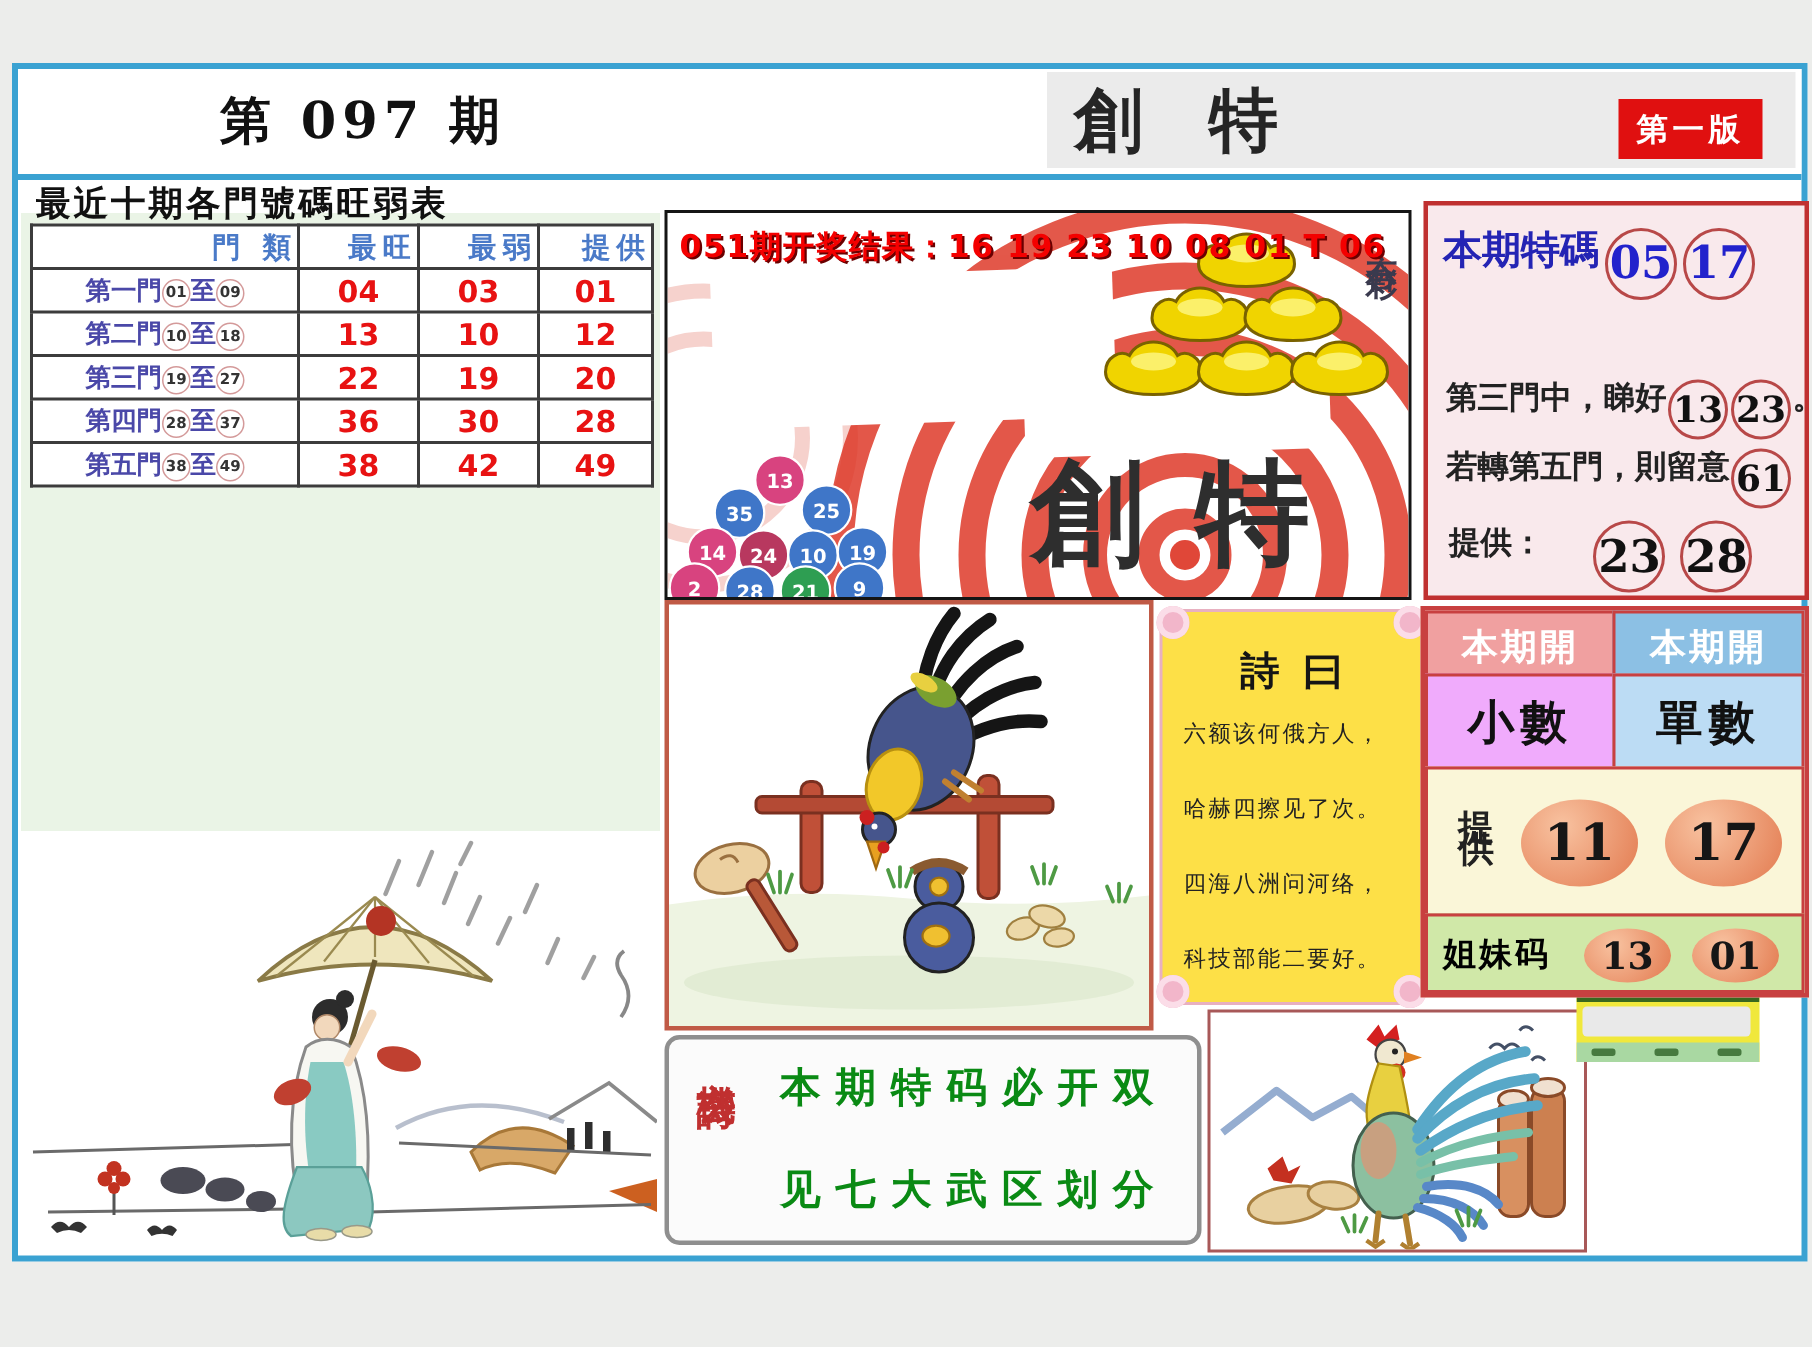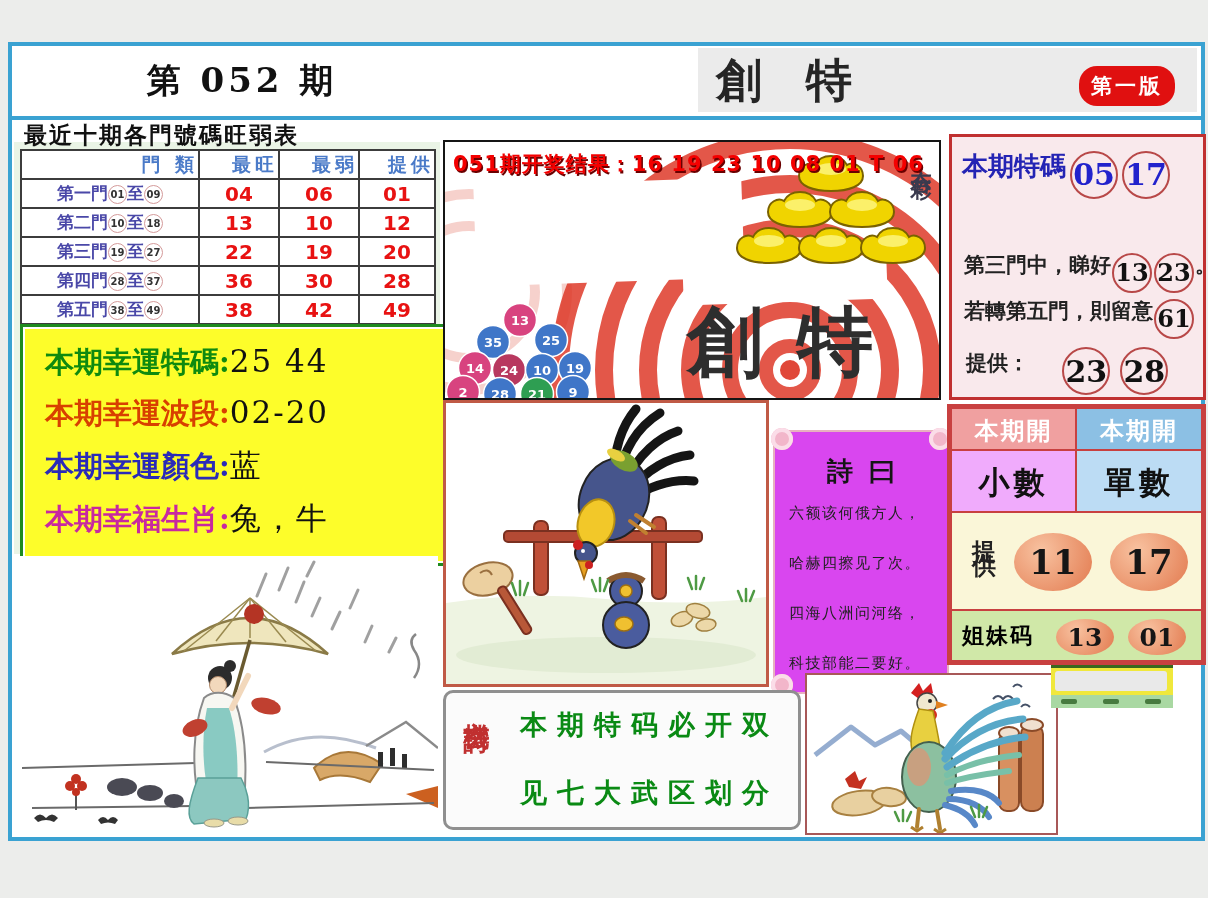--- a/index.html
+++ b/index.html
@@ -9,21 +9,21 @@
          border:4px solid #3aa2d2;background:#fff;}
 
   
   .hdr{position:absolute;left:0;top:0;width:100%;height:70px;border-bottom:4px solid #3aa2d2;background:#fff;}
   .issue{position:absolute;left:95px;top:12px;width:270px;text-align:center;
          font:bold 34px "DejaVu Serif",serif;color:#111;letter-spacing:4px;}
   .masthead-panel{position:absolute;left:686px;top:2px;width:499px;height:64px;background:#ebebeb;}
   .masthead{position:absolute;left:18px;top:2px;font:bold 46px "DejaVu Serif",serif;
             color:#252525;letter-spacing:44px;white-space:nowrap;}
   .edition{position:absolute;right:22px;top:18px;width:96px;height:40px;background:#e01010;
-           color:#fff;font:bold 21px/40px "DejaVu Serif",serif;text-align:center;letter-spacing:3px;border-radius:18px;}
+           color:#fff;font:bold 21px/40px "DejaVu Serif",serif;text-align:center;letter-spacing:3px;}
 
   
   .greenback{position:absolute;left:2px;top:96px;width:426px;height:412px;background:#eaf4e6;}
   .tbl-title{position:absolute;left:12px;top:74px;width:410px;text-align:left;
              font:bold 23px "DejaVu Serif",serif;color:#111;letter-spacing:2px;}
   table.strength{position:absolute;left:8px;top:103px;width:414px;border-collapse:collapse;
                  background:#fff;table-layout:fixed;}
   table.strength td,table.strength th{border:2px solid #3c3c3c;padding:0;height:27px;text-align:center;}
   table.strength th{color:#4a7ac8;font:bold 19px "DejaVu Serif",serif;letter-spacing:4px;text-align:right;}
   .gate-cell{color:#4a48a8;font:bold 17px "DejaVu Serif",serif;white-space:nowrap;}
@@ -42,22 +42,22 @@
   .imgbox{position:absolute;left:431px;top:94px;width:494px;height:256px;border:2px solid #151515;
           background:#fff;overflow:hidden;}
   .banner{position:absolute;left:8px;top:8px;font:bold 21px "DejaVu Sans",sans-serif;color:#f40000;
           text-shadow:1.5px 1.5px 0 #6a0000;white-space:nowrap;letter-spacing:1px;}
   .sixhecai{position:absolute;right:4px;top:8px;writing-mode:vertical-rl;text-orientation:upright;
             font:bold 21px "DejaVu Serif",serif;color:#3a3a4e;letter-spacing:6px;}
 
   .roosterbox{position:absolute;left:431px;top:354px;width:320px;height:281px;border:3px solid #c05a46;background:#fff;}
   .rooster2box{position:absolute;left:793px;top:627px;width:249px;height:158px;border:2px solid #a85858;background:#fff;}
 
-  .poembox{position:absolute;left:761px;top:360px;width:172px;height:260px;background:#d946ef;
-           border:2px solid #e8b0c0;border-radius:14px;margin-top:24px;}
+  .poembox{position:absolute;left:761px;top:360px;width:172px;height:260px;background:#fde047;
+           border:2px solid #e8b0c0;border-radius:14px;}
   .poem-corner{position:absolute;width:22px;height:22px;border-radius:50%;background:#f2b6ca;
                box-shadow:inset 0 0 0 4px #fbdde8;}
   .poem-title{position:absolute;left:0;top:22px;width:100%;text-align:center;
               font:bold 26px "DejaVu Serif",serif;color:#151515;letter-spacing:16px;text-indent:16px;}
   .poem-line{position:absolute;left:14px;font:15px "DejaVu Serif",serif;color:#222;
              letter-spacing:1.5px;white-space:nowrap;}
 
   .mysterybox{position:absolute;left:431px;top:644px;width:352px;height:134px;background:#fbfbfb;
               border:3px solid #8f8f8f;border-radius:10px;}
   .mystery-title{position:absolute;left:14px;top:8px;writing-mode:vertical-rl;text-orientation:upright;
@@ -93,21 +93,21 @@
   .pc-bot{position:absolute;left:0;top:33px;width:100%;height:13px;background:#a9d8a2;}
   .pc-dash{position:absolute;top:37px;width:16px;height:5px;background:#477a3f;border-radius:2px;}
 </style>
 </head>
 <body>
 
 <div class="page">
   <div class="frame">
 
     <div class="hdr">
-      <div class="issue">第 052 期</div>
+      <div class="issue">第 097 期</div>
       <div class="masthead-panel">
         <div class="masthead">創特</div>
         <div class="edition">第一版</div>
       </div>
     </div>
 
     <div class="greenback"></div>
     <div class="tbl-title">最近十期各門號碼旺弱表</div>
 
     <table class="strength">
@@ -120,21 +120,21 @@
       <tbody>
           <tr>
         <th>門 類</th>
         <th>最旺</th>
         <th>最弱</th>
         <th>提供</th>
       </tr>
       <tr>
         <td class="gate-cell"><span>第一門</span><span class="mini-circ">01</span><span>至</span><span class="mini-circ">09</span></td>
         <td class="val-red">04</td>
-        <td class="val-red">06</td>
+        <td class="val-red">03</td>
         <td class="val-red">01</td>
       </tr>
       <tr>
         <td class="gate-cell"><span>第二門</span><span class="mini-circ">10</span><span>至</span><span class="mini-circ">18</span></td>
         <td class="val-red">13</td>
         <td class="val-red">10</td>
         <td class="val-red">12</td>
       </tr>
       <tr>
         <td class="gate-cell"><span>第三門</span><span class="mini-circ">19</span><span>至</span><span class="mini-circ">27</span></td>
@@ -150,26 +150,20 @@
       </tr>
       <tr>
         <td class="gate-cell"><span>第五門</span><span class="mini-circ">38</span><span>至</span><span class="mini-circ">49</span></td>
         <td class="val-red">38</td>
         <td class="val-red">42</td>
         <td class="val-red">49</td>
       </tr>
     </tbody>
       </table>
 
-    <div class="lucky">
-      <div class="lucky-line"><span style="color: rgb(15, 138, 15);">本期幸運特碼:</span><span class="lucky-val">25  44</span></div>
-      <div class="lucky-line"><span style="color: rgb(216, 64, 0);">本期幸運波段:</span><span class="lucky-val">02-20</span></div>
-      <div class="lucky-line"><span style="color: rgb(42, 42, 184);">本期幸運顏色:</span><span class="lucky-val">蓝</span></div>
-      <div class="lucky-line"><span style="color: rgb(200, 40, 160);">本期幸福生肖:</span><span class="lucky-val">兔，牛</span></div>
-    </div>
 
     <div class="paintbox">
       <svg width="424" height="272" viewBox="0 0 424 272">
         <g stroke="#909090" stroke-width="3" stroke-linecap="round" opacity="0.85">
           <line x1="252" y1="18" x2="243" y2="40"></line>
             <line x1="274" y1="12" x2="265" y2="34"></line>
           <line x1="290" y1="26" x2="282" y2="46"></line>
             <line x1="306" y1="42" x2="298" y2="60"></line>
           <line x1="326" y1="56" x2="318" y2="73"></line>
             <line x1="344" y1="34" x2="336" y2="52"></line>

